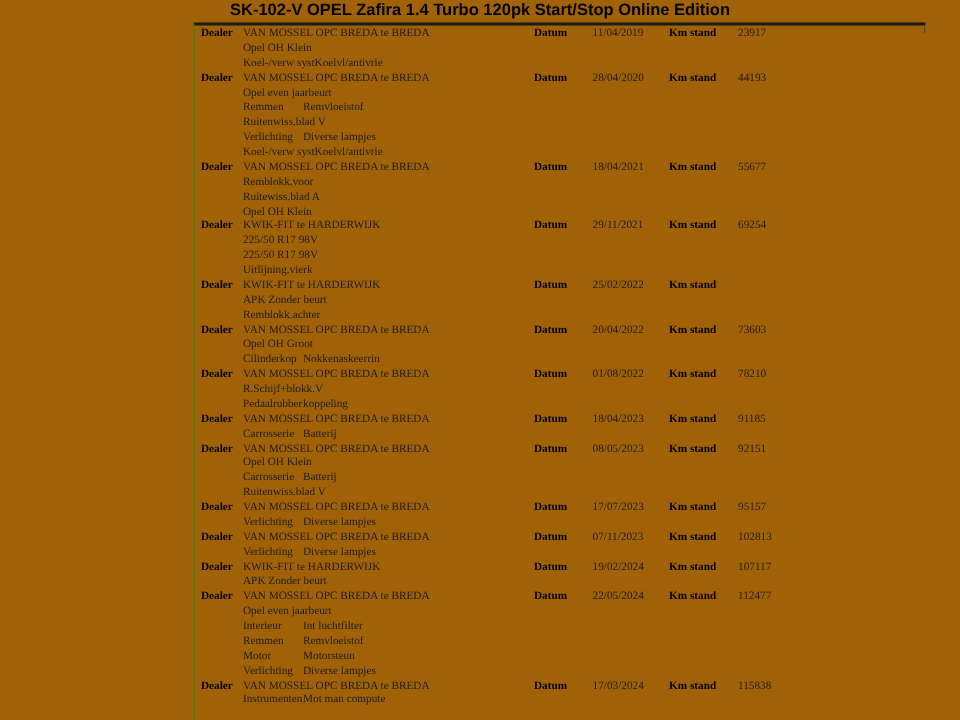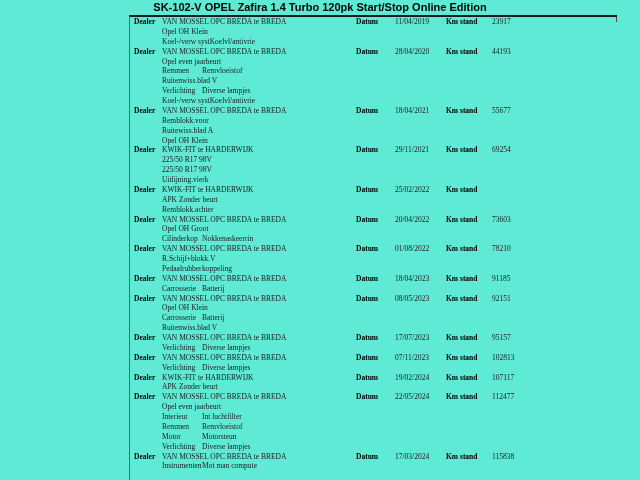--- a/index.html
+++ b/index.html
@@ -1,18 +1,18 @@
 <!DOCTYPE html>
 <html><head>
 <meta charset="utf-8">
 <style>
   html,body { margin:0; padding:0; }
   .page {
     position:relative; width:640px; height:480px;
-    background:#5eead4; overflow:hidden;
+    background:#a16207; overflow:hidden;
     font-family:"Liberation Sans", sans-serif; color:#000;
   }
   .title {
     position:absolute; top:1px; left:0; right:0;
     text-align:center; font-weight:700; font-size:11px;
   }
   .sheet {
     position:absolute; left:129px; top:15px; width:487px; bottom:0;
     border-top:2px solid #1b1b1b;
     border-left:1px solid #4d7c0f;

